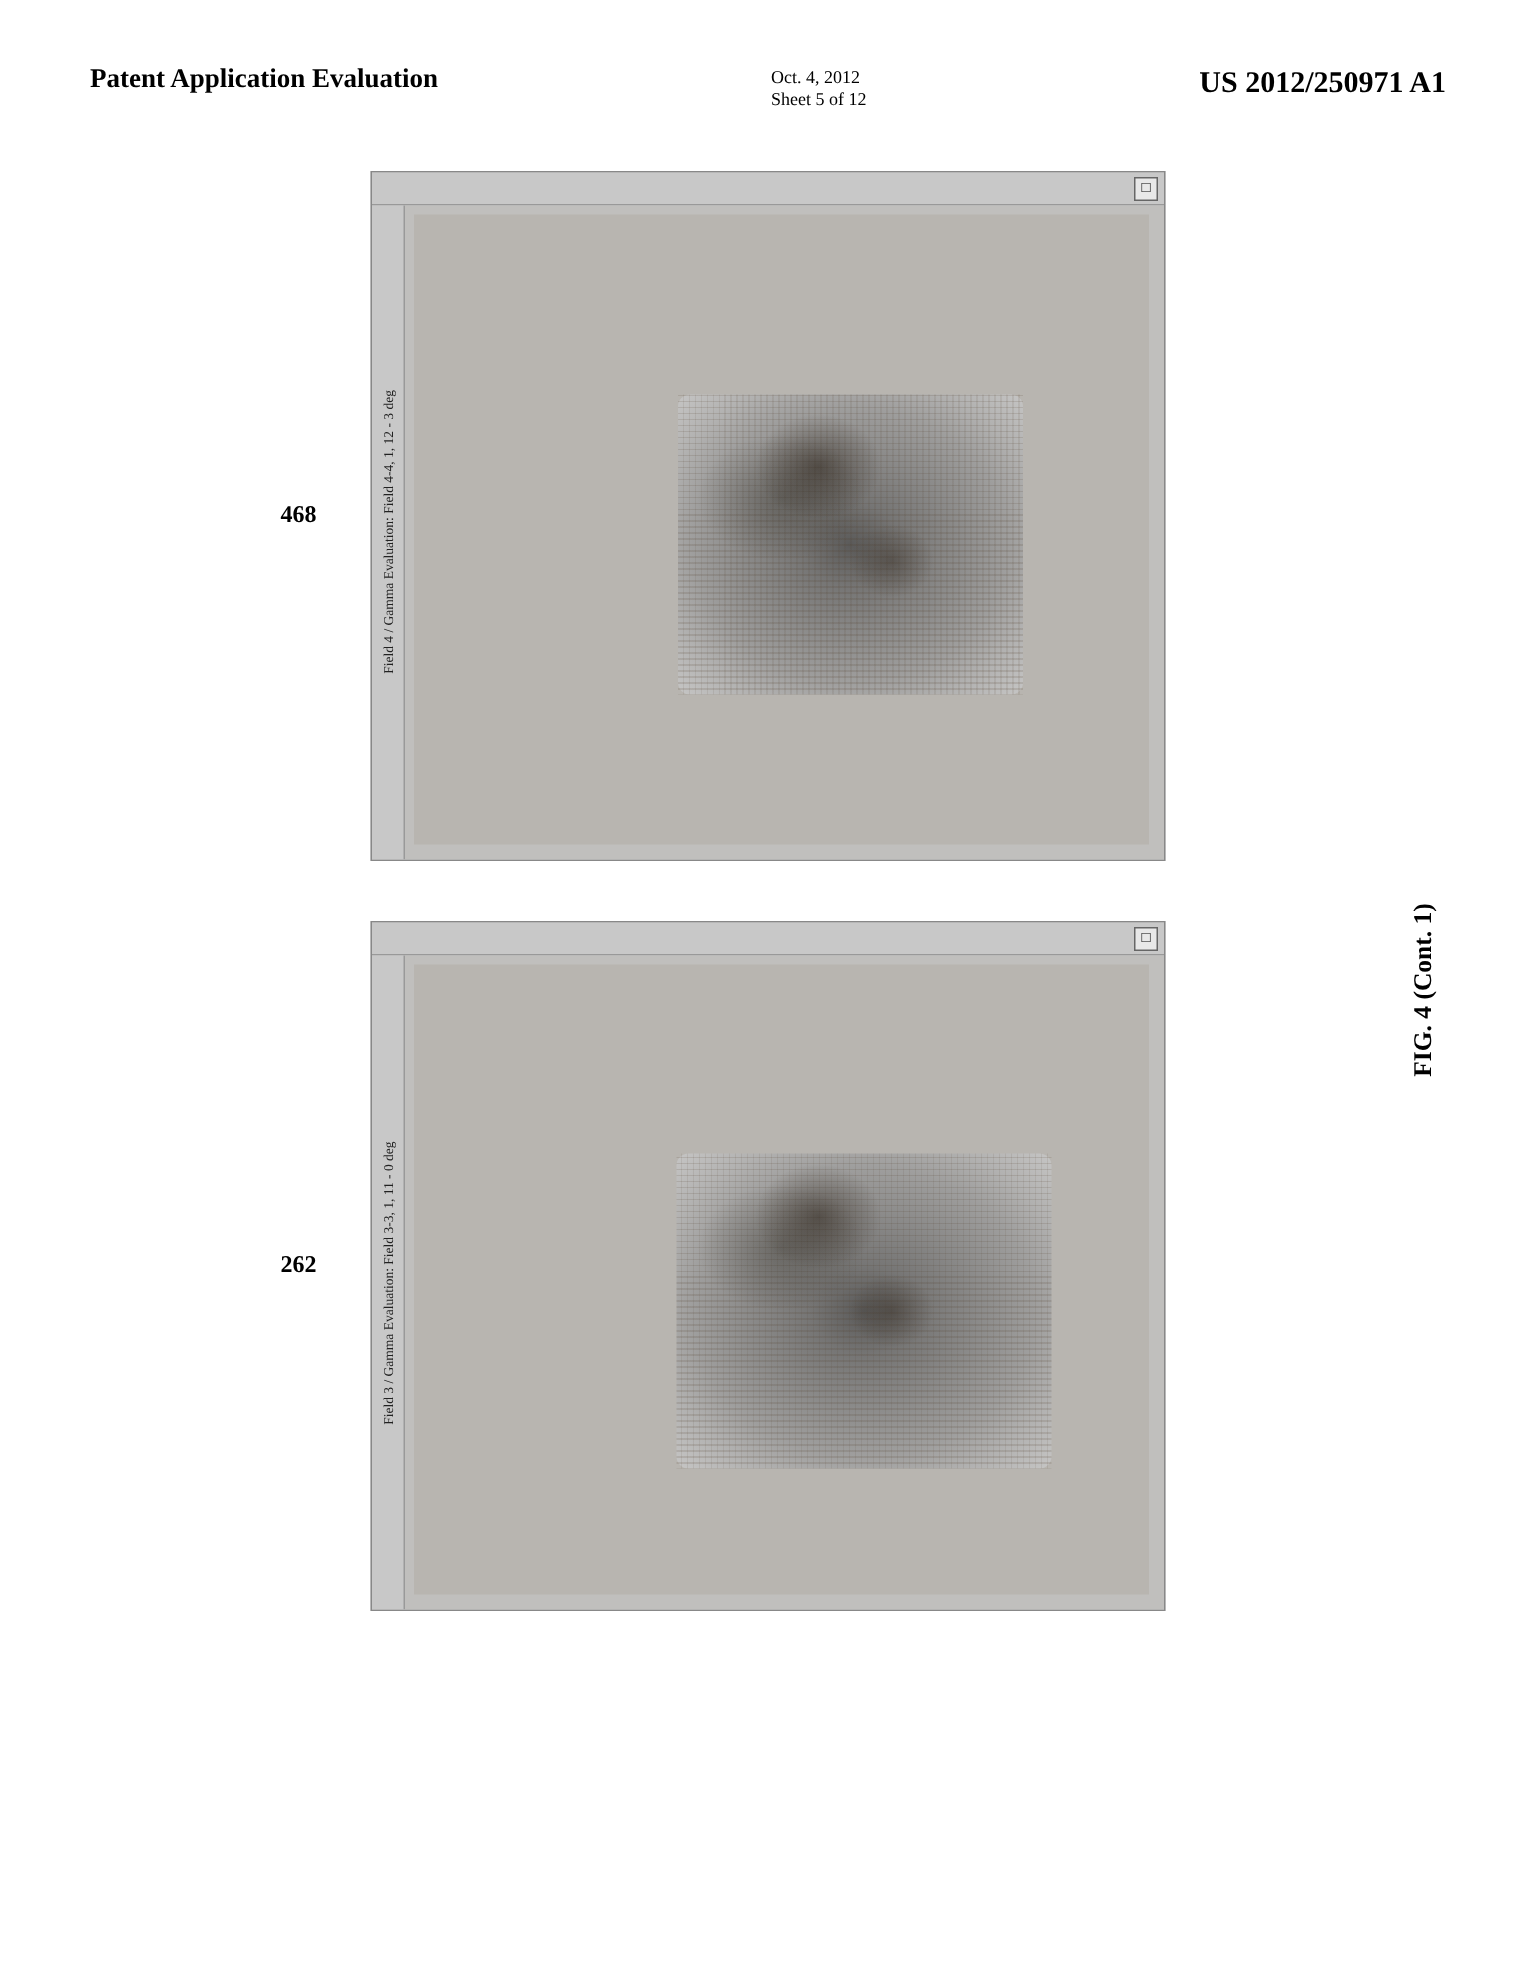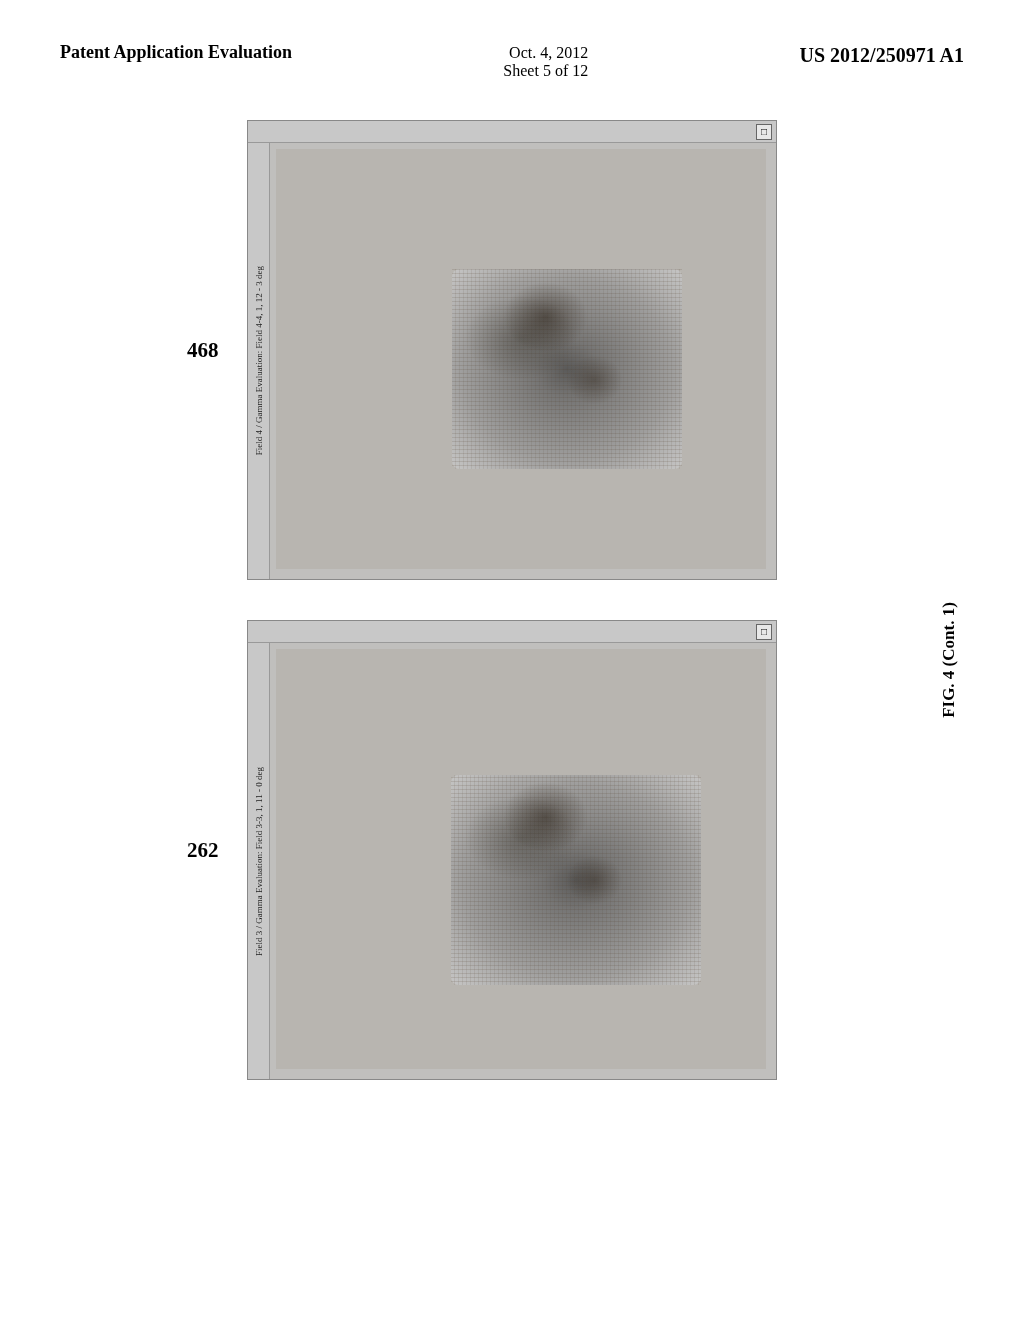--- a/index.html
+++ b/index.html
@@ -19,22 +19,22 @@
       padding: 40px 60px 20px 60px;
     }
 
     .header-left {
       font-size: 18px;
       font-weight: bold;
       line-height: 1.4;
     }
 
     .header-center {
-      font-size: 16px;
-      text-align: right;
+      font-size: 12px;
+      text-align: left;
       padding-top: 4px;
     }
 
     .header-right {
       font-size: 20px;
       font-weight: bold;
       text-align: right;
       padding-top: 4px;
     }
 
@@ -48,21 +48,21 @@
 
     .figure-container {
       display: flex;
       align-items: center;
       gap: 20px;
       width: 100%;
       justify-content: center;
     }
 
     .reference-number {
-      font-size: 21px;
+      font-size: 16px;
       font-weight: bold;
       writing-mode: horizontal-tb;
       min-width: 40px;
     }
 
     .image-panel {
       border: 1px solid #888;
       background: #d8d8d8;
       width: 530px;
       height: 460px;

